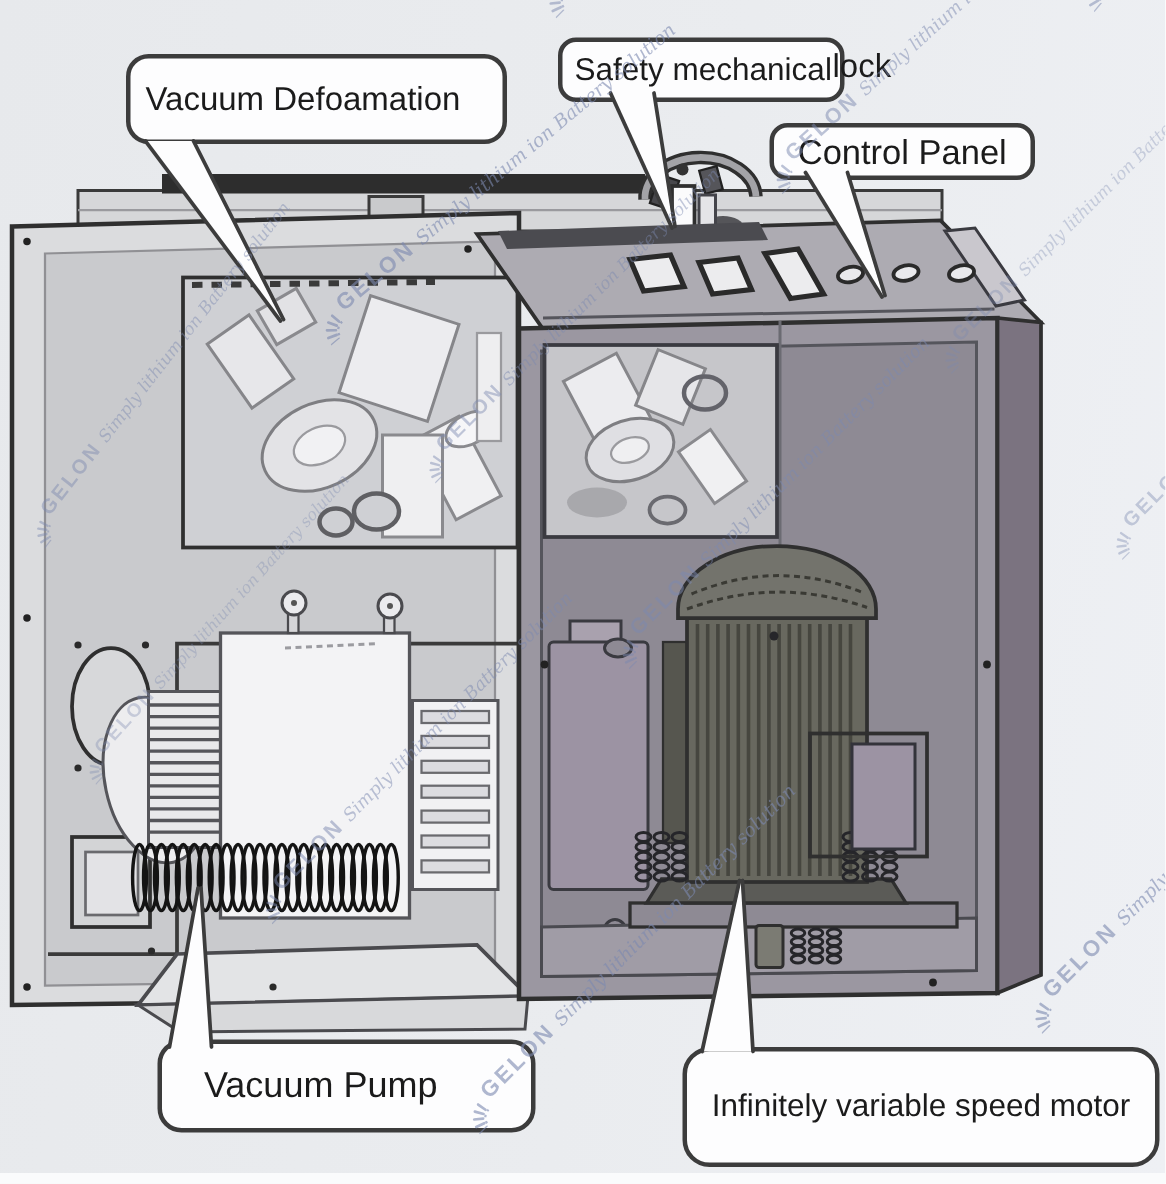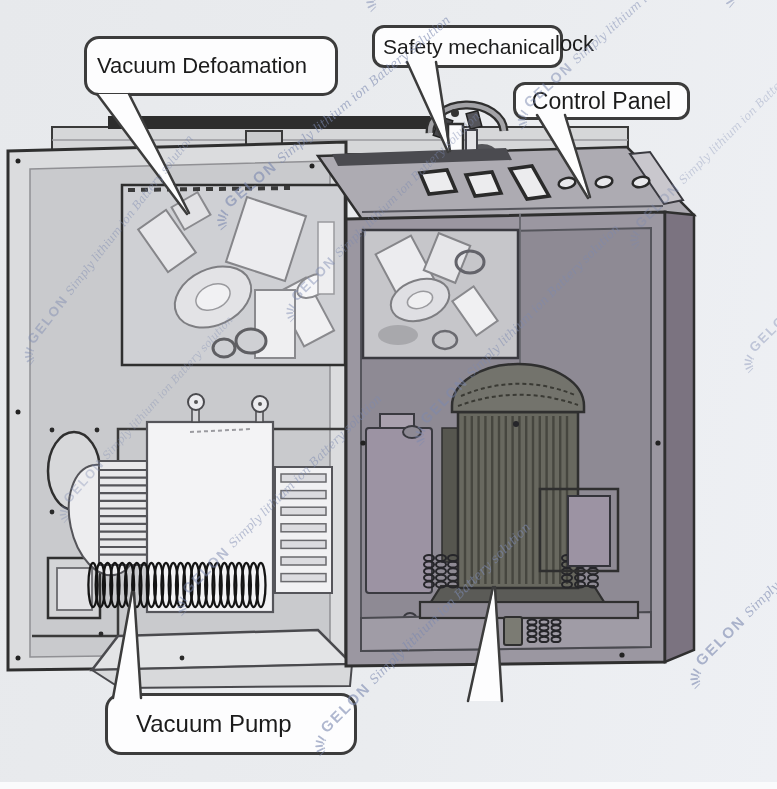--- a/index.html
+++ b/index.html
@@ -305,20 +305,23 @@
 <div class="callout co-safety">
   <span>Safety mechanical</span>
 </div>
 <span class="co-lock">lock</span>
 <div class="callout co-cpanel">
   <span>Control Panel</span>
 </div>
 <div class="callout co-pump">
   <span>Vacuum Pump</span>
 </div>
+<div class="callout co-motor">
+  <span>Infinitely variable speed motor</span>
+</div>
 
 <svg class="leaders" width="777" height="789" viewBox="0 0 777 789">
   <g fill="#fdfdfe" stroke="none">
     <polygon points="97,94 129,94 188,214"></polygon>
     <polygon points="407,62 436,62 449,152"></polygon>
     <polygon points="537,115 565,115 589,198"></polygon>
     <polygon points="113,698 141,698 133,592"></polygon>
     <polygon points="468,701 502,701 494,587"></polygon>
   </g>
   <g stroke="#3c3c3c" stroke-width="2.5" stroke-linecap="round">

